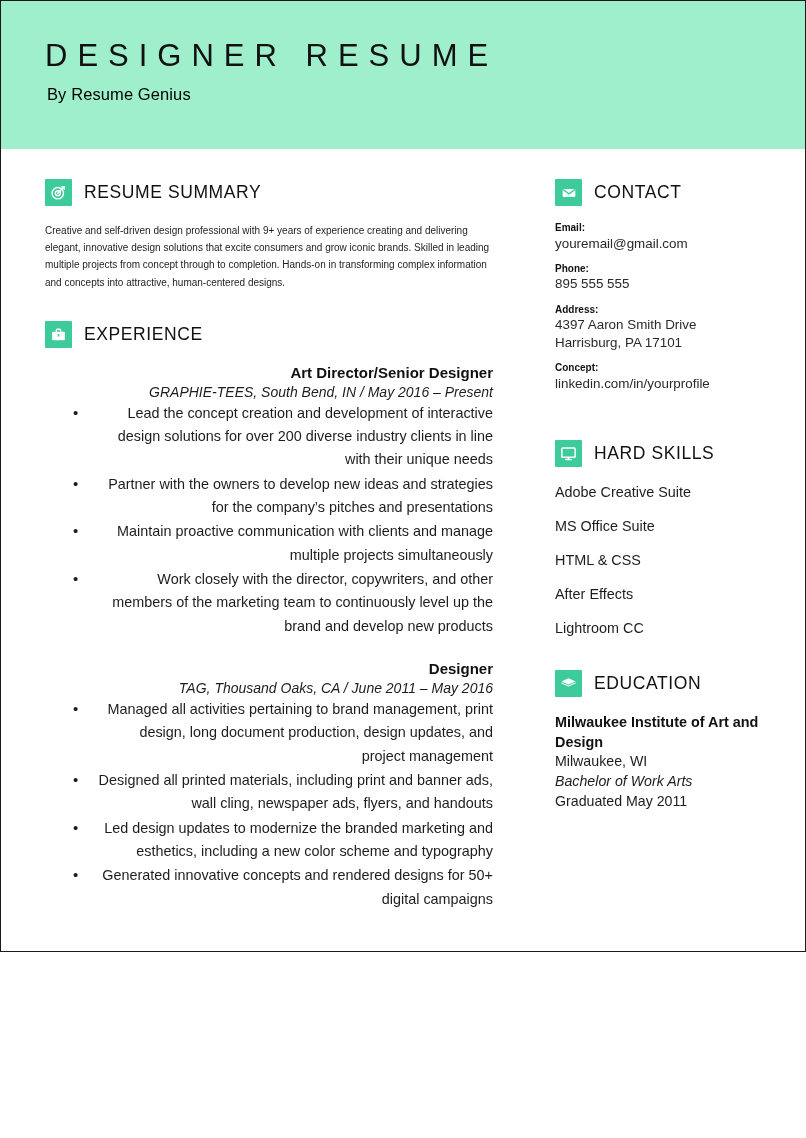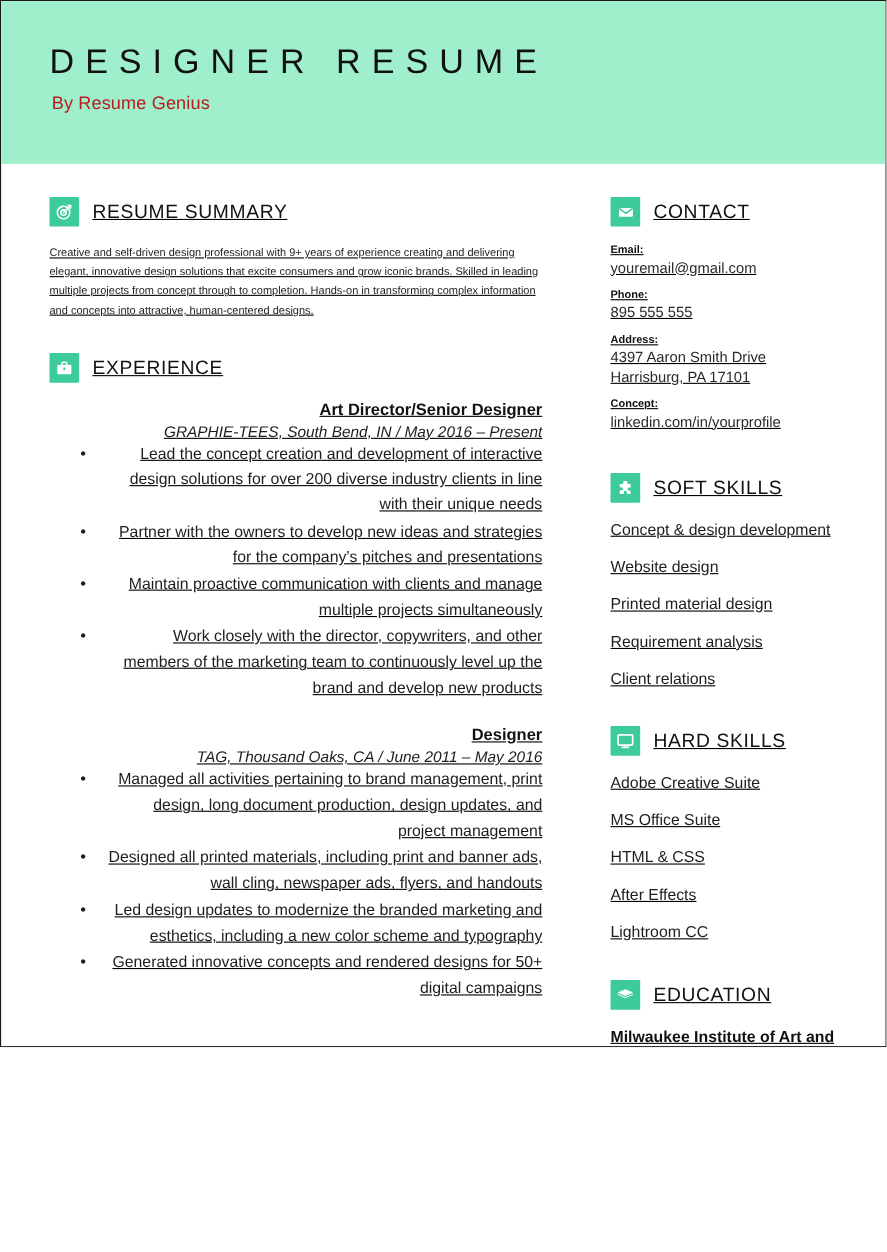--- a/index.html
+++ b/index.html
@@ -34,31 +34,30 @@
     font-weight: 400;
     letter-spacing: 10px;
     color: #111111;
     line-height: 1.1;
     margin: 0;
     white-space: nowrap;
   }
   .header-subtitle {
     font-size: 16.5px;
     font-weight: 400;
-    color: #b91c1c;
+    color: #000000;
     margin: 12px 0 0 2px;
     letter-spacing: 0.1px;
   }
 
   
   .body-cols {
     display: flex;
     align-items: flex-start;
     padding: 30px 0 0 0;
-    text-decoration: underline;
   }
   .col-left {
     width: 512px;
     box-sizing: border-box;
     padding: 0 20px 0 44px;
   }
   .col-right {
     width: 292px;
     box-sizing: border-box;
     padding: 0 26px 0 42px;
@@ -268,35 +267,20 @@
 Harrisburg, PA 17101</div>
         </div>
         <div class="contact-group">
           <div class="contact-label">Concept:</div>
           <div class="contact-value">linkedin.com/in/yourprofile</div>
         </div>
       </div>
 
       <div class="gap-contact"></div>
 
-      <div class="side-section">
-        <div class="section-head">
-          <span class="sec-icon">
-            <svg width="17" height="17" viewBox="0 0 24 24">
-              <path d="M9.6 3.2 h4.8 v2.0 a2.0 2.0 0 0 0 2.0 2.0 h2.4 v4.2 h-2.0 a2.1 2.1 0 0 0 0 4.2 h2.0 v4.2 h-4.8 v-2.0 a2.0 2.0 0 0 0-4.0 0 v2.0 H4.8 v-4.4 h1.9 a2.1 2.1 0 0 0 0-4.2 H4.8 V7.2 h2.8 a2.0 2.0 0 0 0 2.0-2.0 z" fill="#ffffff"></path>
-            </svg>
-          </span>
-          <span class="sec-title">SOFT SKILLS</span>
-        </div>
-        <div class="skill-item">Concept &amp; design development</div>
-        <div class="skill-item">Website design</div>
-        <div class="skill-item">Printed material design</div>
-        <div class="skill-item">Requirement analysis</div>
-        <div class="skill-item">Client relations</div>
-      </div>
 
       <div class="gap-soft"></div>
 
       <div class="side-section">
         <div class="section-head">
           <span class="sec-icon">
             <svg width="17" height="17" viewBox="0 0 24 24">
               <rect x="2.6" y="4.4" width="18.8" height="13.0" rx="1.2" fill="none" stroke="#ffffff" stroke-width="2.1"></rect>
               <path d="M8 20.4 h8" stroke="#ffffff" stroke-width="2.1" stroke-linecap="round"></path>
               <path d="M12 17.4 v3" stroke="#ffffff" stroke-width="2.1"></path>

